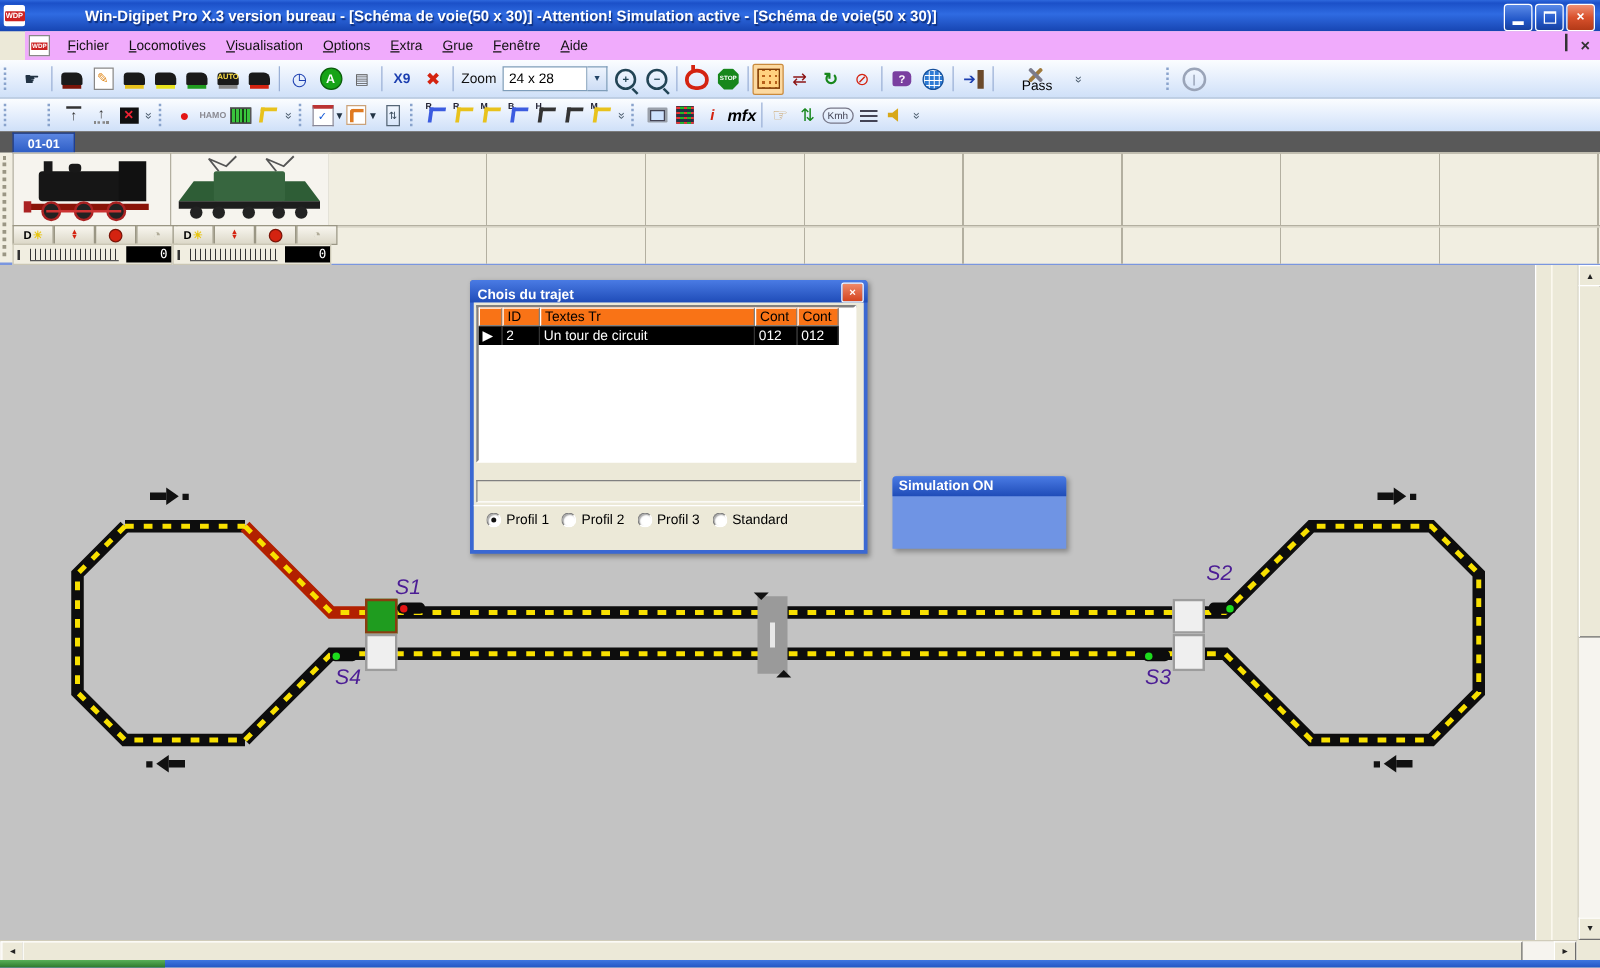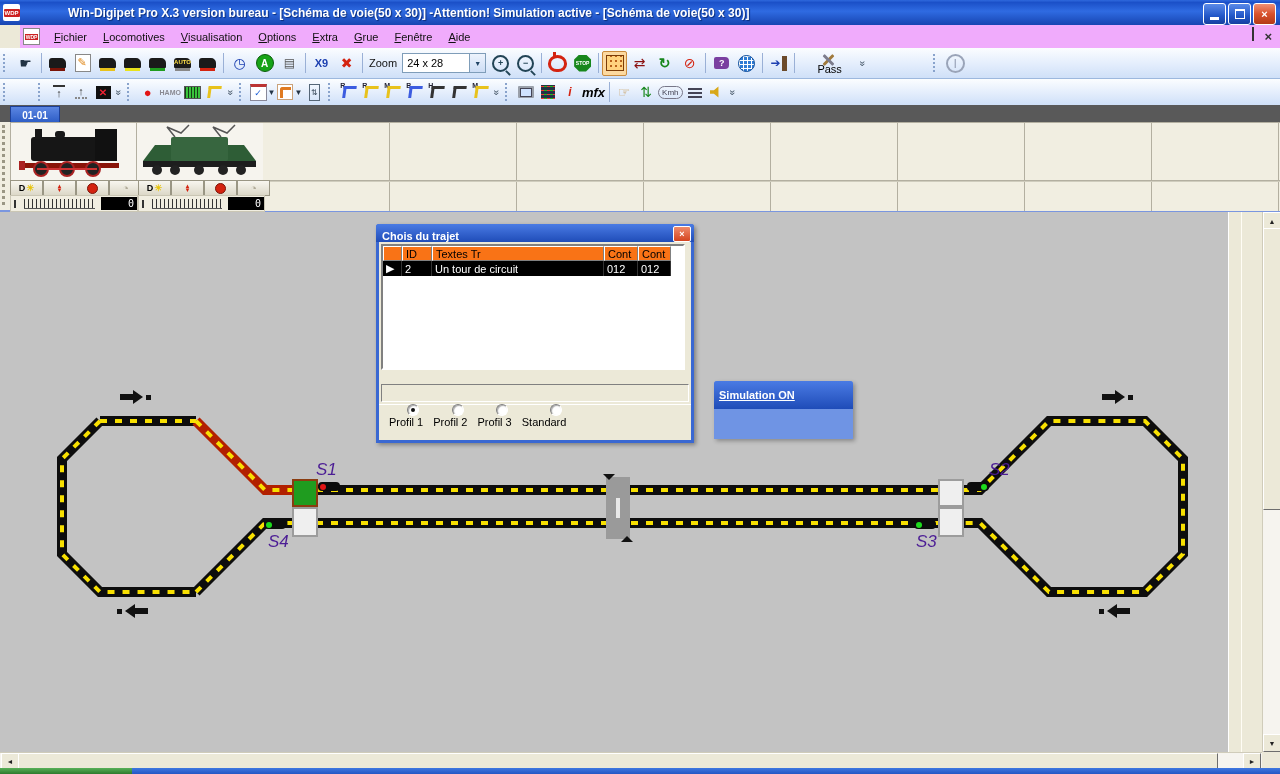--- a/index.html
+++ b/index.html
@@ -169,34 +169,34 @@
   .gridbox{position:absolute;left:2px;top:2px;width:300px;height:122px;background:#fff;
     border:2px solid;border-color:#808080 #fff #fff #808080;}
   .grow{display:flex;height:15px;}
   .gh{background:#f97316;border:1px solid;border-color:#fff #808080 #808080 #fff;
     display:flex;align-items:center;padding-left:3px;box-sizing:border-box;}
   .gd{background:#000;color:#fff;display:flex;align-items:center;padding-left:3px;box-sizing:border-box;border-right:1px solid #333;}
   .sunkstrip{position:absolute;left:2px;top:142px;width:306px;height:16px;background:#ece9d8;
     border:1px solid;border-color:#808080 #fff #fff #808080;}
   .radiorow{position:absolute;left:0;top:162px;width:100%;height:22px;display:flex;align-items:center;
     border-top:1px solid #fff;}
-  .radio{display:flex;align-items:flex-end;margin-left:10px;flex-direction:column;}
+  .radio{display:flex;align-items:flex-start;margin-left:10px;}
   .rdot{width:10px;height:10px;border-radius:50%;background:#fff;border:1px solid;border-color:#808080 #fff #fff #808080;
     box-shadow:inset 1px 1px 1px #aaa;margin-right:4px;position:relative;}
   .rdot.sel::after{content:"";position:absolute;left:2.5px;top:2.5px;width:4px;height:4px;border-radius:50%;background:#111;}
   .btnrow{position:absolute;left:0;top:185px;width:100%;height:28px;display:flex;}
   .dbtn{flex:1;background:#ece9d8;border:1px solid;border-color:#fff #6d6d6d #6d6d6d #fff;
     display:flex;flex-direction:column;align-items:center;justify-content:center;font-size:12px;line-height:11px;}
   .dbtn .ul{display:block;} .dbtn .ul::first-letter{text-decoration:underline;}
   .dbtn .tri{font-size:8px;color:#111;}
   
   #simwin{left:714px;top:381px;width:139px;height:58px;background:#6f94e4;border-radius:3px 3px 0 0;
     box-shadow:2px 2px 4px rgba(0,0,0,.3);}
-  #simwin .dtitle{height:28px;display:flex;align-items:center;color:#fff;font-weight:bold;padding-left:5px;
-    background:linear-gradient(180deg,#4a7be4,#1f4cb8);border-radius:3px 3px 0 0;text-decoration:underline;}
+  #simwin .dtitle{height:16px;display:flex;align-items:center;color:#fff;font-weight:bold;padding-left:5px;
+    background:linear-gradient(180deg,#4a7be4,#1f4cb8);border-radius:3px 3px 0 0;}
   #simwin .sbody{position:absolute;left:3px;top:16px;right:3px;bottom:3px;background:#b9cdf0;
     display:flex;align-items:center;}
   .simbtn{width:25px;height:25px;background:#ece9d8;border:2px solid #444;margin-left:4px;
     display:flex;align-items:center;justify-content:center;}
   .simbtn.stop{border:1px solid;border-color:#fff #6d6d6d #6d6d6d #fff;width:22px;height:22px;}
   .ptri{width:0;height:0;border-top:6px solid transparent;border-bottom:6px solid transparent;border-left:9px solid #d42310;}
   .bsq{width:9px;height:9px;background:#1c3fb0;}
   .spin{display:flex;margin-left:6px;}
   .spinval{width:42px;height:22px;background:#fff;border:1px solid #7f9db9;display:flex;align-items:center;
     justify-content:center;font-size:12px;}
@@ -601,21 +601,21 @@
     </div>
   <div class="signal green-r" style="left:967px;top:270px;">
       <i></i>
     </div>
   <div class="signal green-l" style="left:914px;top:308px;">
       <i></i>
     </div>
 
   
   <div class="slabel" style="left:316px;top:248px;">S1</div>
-  <div class="slabel" style="left:965px;top:248px;margin-left:24px;">S2</div>
+  <div class="slabel" style="left:965px;top:237px;">S2</div>
   <div class="slabel" style="left:916px;top:320px;">S3</div>
   <div class="slabel" style="left:268px;top:320px;">S4</div>
 
   
   <div class="arrow right" style="left:118px;top:178px;">
       <span class="bar"></span>
       <span class="head"></span>
       <span class="dot"></span>
     </div>
   <div class="arrow left" style="left:116px;top:392px;">

